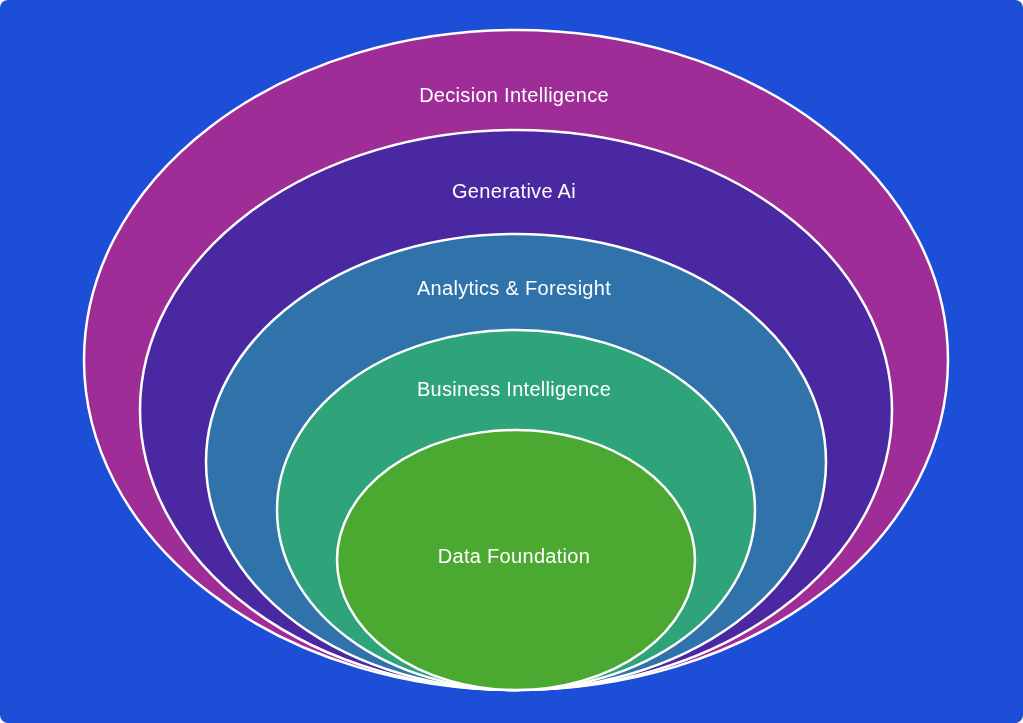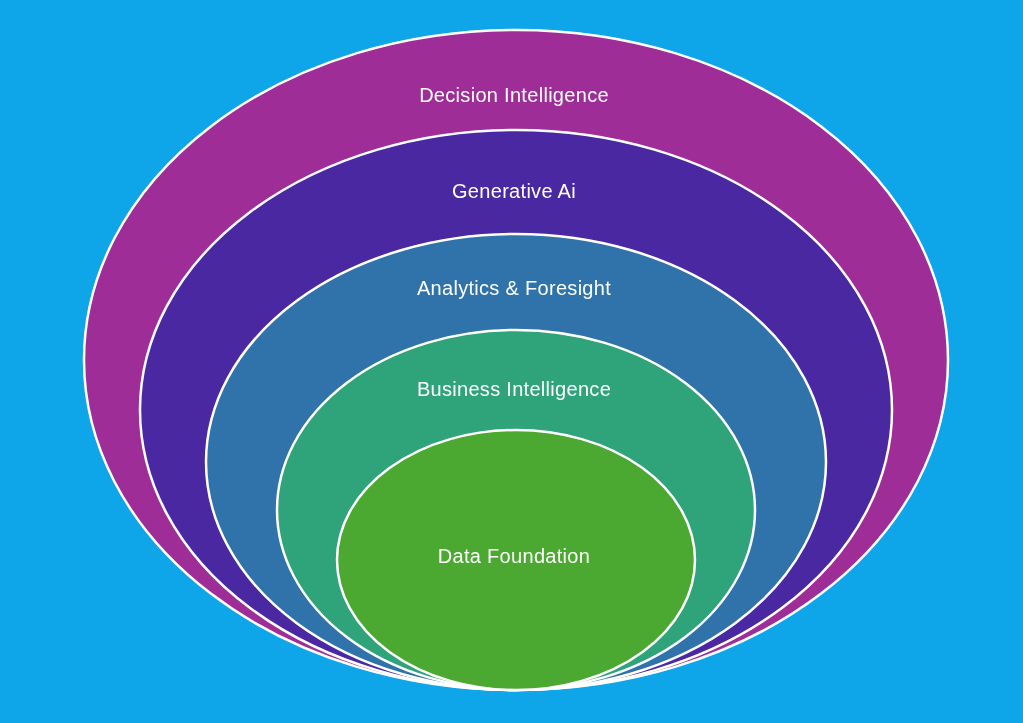--- a/index.html
+++ b/index.html
@@ -4,23 +4,24 @@
 <style>
   html, body {
     margin: 0;
     padding: 0;
     background: #ffffff;
   }
   .canvas {
     position: relative;
     width: 1023px;
     height: 723px;
-    background: #0ea5e9;
+    background: #1d4ed8;
     overflow: hidden;
     font-family: "Liberation Sans", sans-serif;
+    border-radius: 8px;
   }
   svg text {
     font-family: "Liberation Sans", sans-serif;
     font-size: 20px;
     font-weight: 500;
     letter-spacing: 0.3px;
     fill: #ffffff;
   }
 </style>
 </head>

